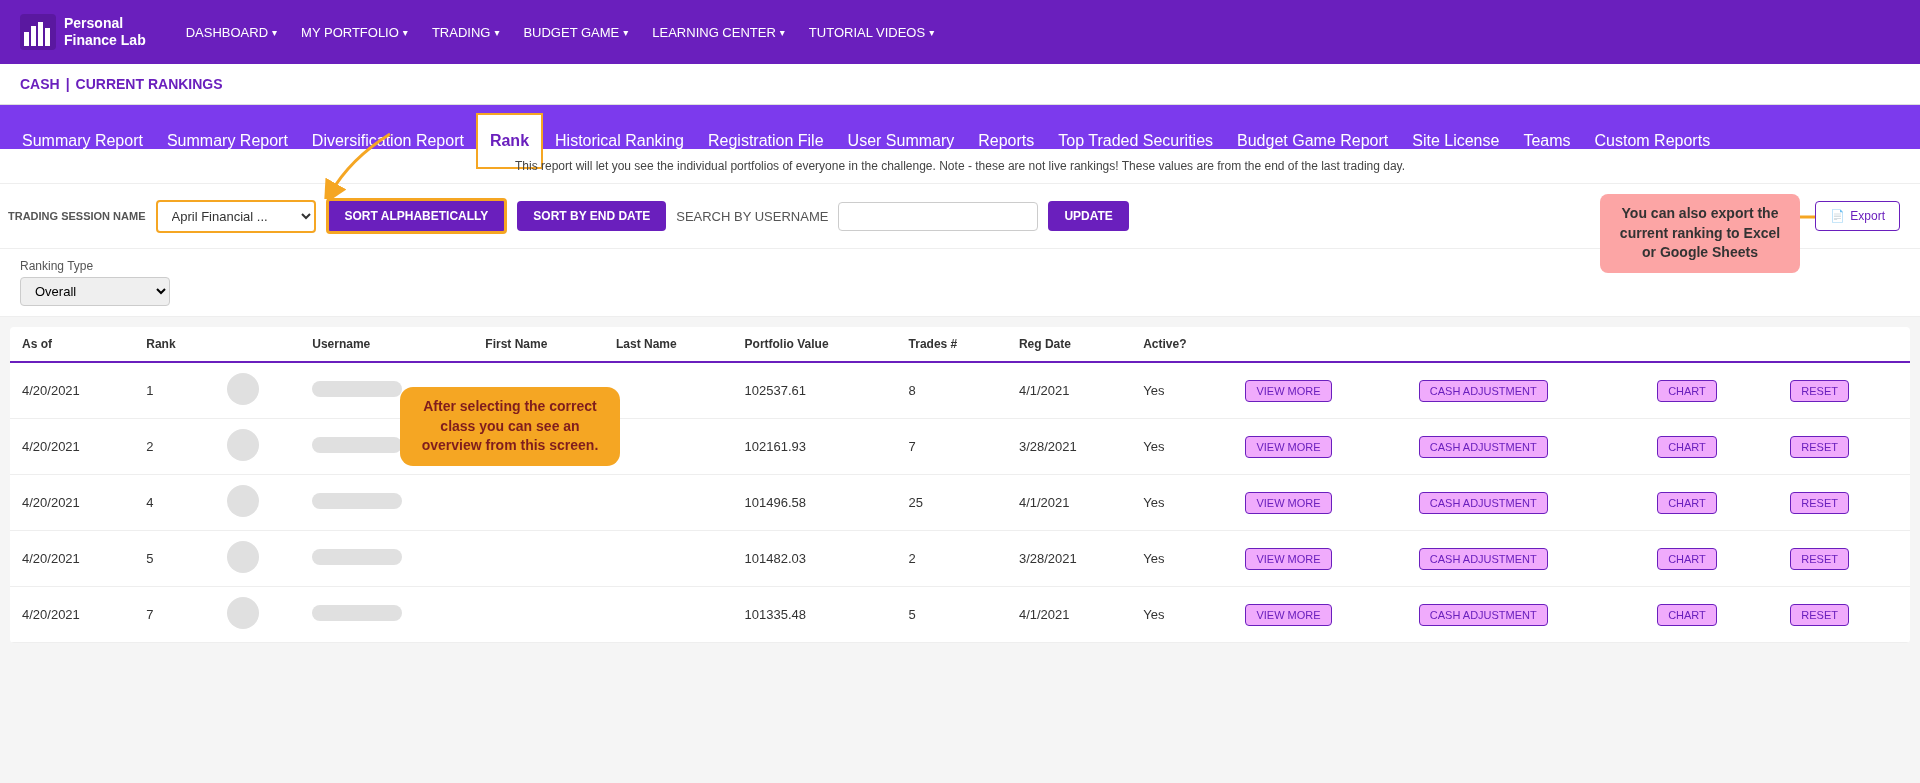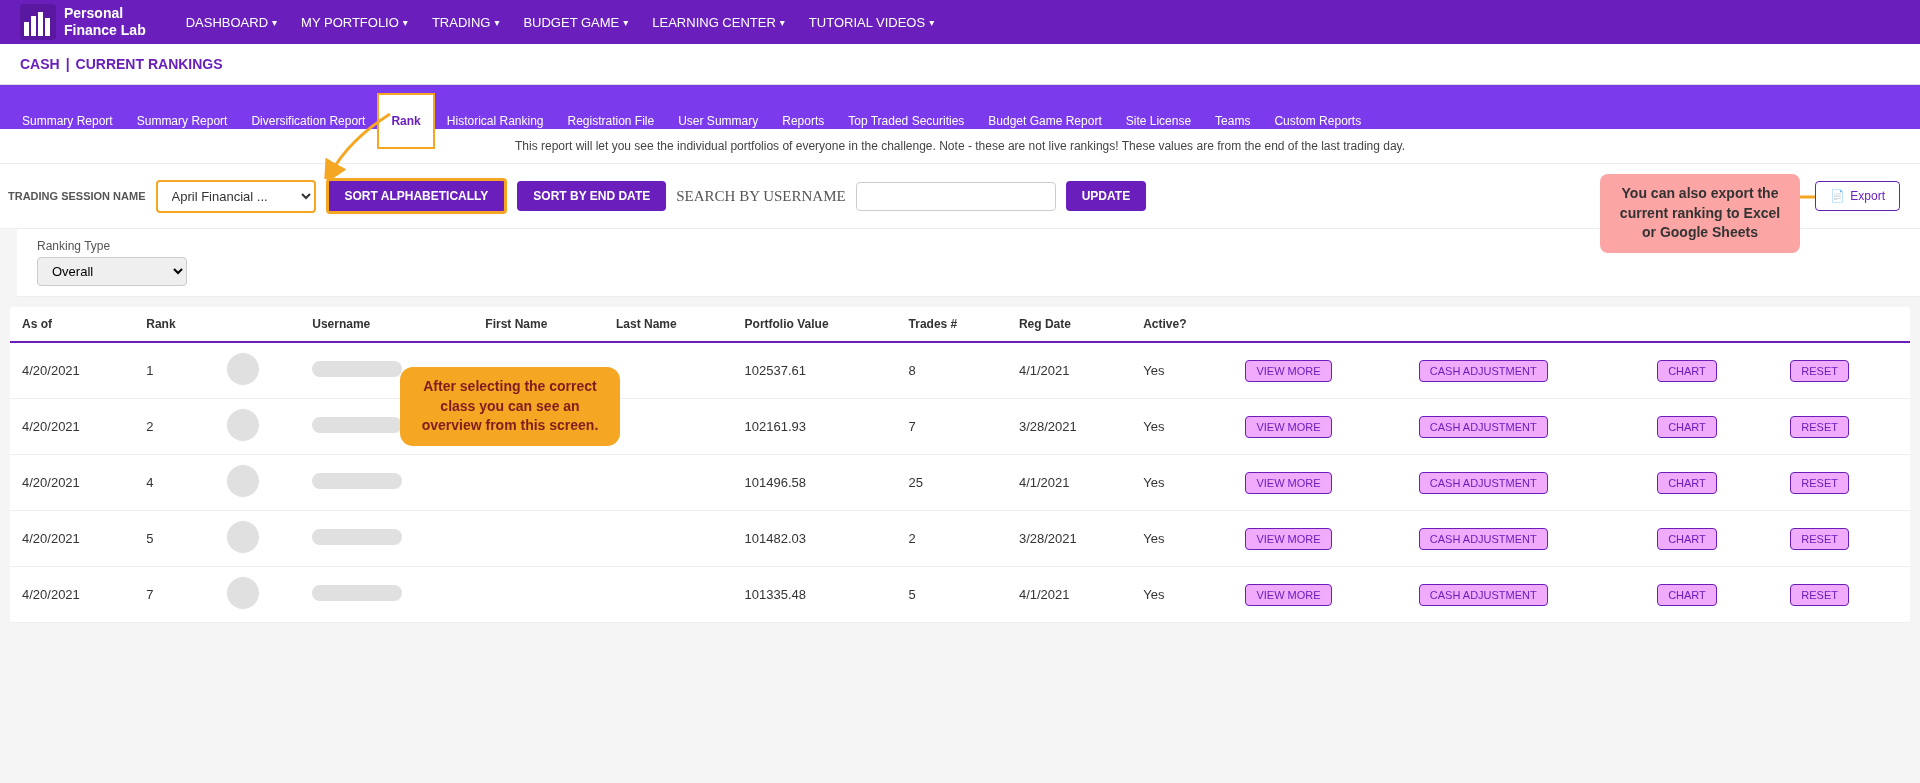--- a/index.html
+++ b/index.html
@@ -4,21 +4,21 @@
   <style>
     * { margin: 0; padding: 0; box-sizing: border-box; }
     body { font-family: Arial, sans-serif; font-size: 13px; background: #f5f5f5; }
 
     
     .top-nav {
       background: #6a1fbd;
       display: flex;
       align-items: center;
       padding: 0 20px;
-      height: 44px;
+      height: 64px;
     }
     .logo {
       display: flex;
       align-items: center;
       margin-right: 30px;
     }
     .logo-icon {
       width: 36px;
       height: 36px;
       margin-right: 8px;
@@ -49,21 +49,21 @@
     .sub-nav {
       background: #7c3aed;
       display: flex;
       align-items: center;
       padding: 0 10px;
       height: 44px;
     }
     .sub-nav a {
       color: white;
       text-decoration: none;
-      font-size: 12px;
+      font-size: 16px;
       padding: 0 12px;
       height: 56px;
       display: flex;
       align-items: center;
       white-space: nowrap;
       margin-top: 27px;
     }
     .sub-nav a.active {
       background: white;
       color: #6a1fbd;
@@ -126,24 +126,23 @@
       color: white;
       border: none;
       padding: 8px 16px;
       border-radius: 4px;
       font-size: 12px;
       font-weight: bold;
       cursor: pointer;
       text-transform: uppercase;
     }
     .search-label {
-      font-size: 15px;
+      font-size: 13px;
       color: #555;
       text-transform: uppercase;
-      font-family: Liberation Serif, serif;
     }
     .search-input {
       border: 1px solid #ccc;
       border-radius: 4px;
       padding: 6px 10px;
       font-size: 13px;
       width: 200px;
     }
     .export-btn {
       margin-left: auto;
@@ -189,21 +188,20 @@
       left: 380px;
       top: 60px;
       z-index: 10;
     }
 
     
     .ranking-type-bar {
       background: white;
       padding: 10px 20px;
       border-bottom: 1px solid #eee;
-      margin-left: 17px;
     }
     .ranking-type-bar label {
       font-size: 12px;
       color: #555;
       display: block;
       margin-bottom: 4px;
     }
     .ranking-select {
       border: 1px solid #ccc;
       border-radius: 4px;

